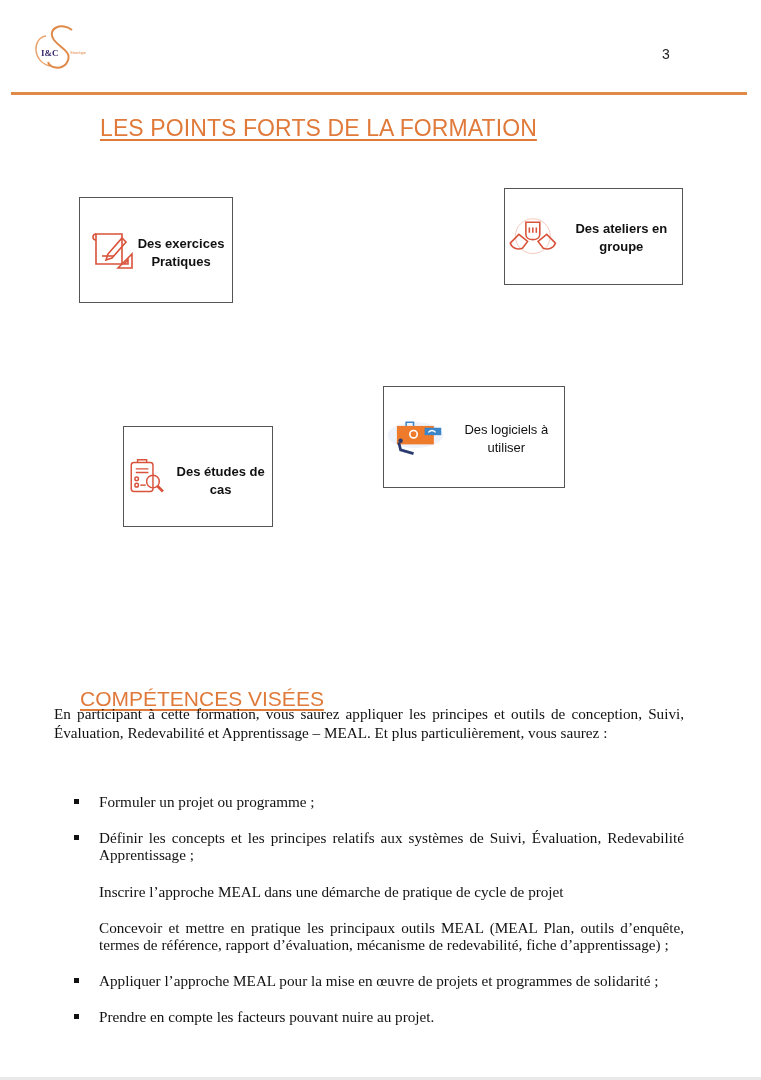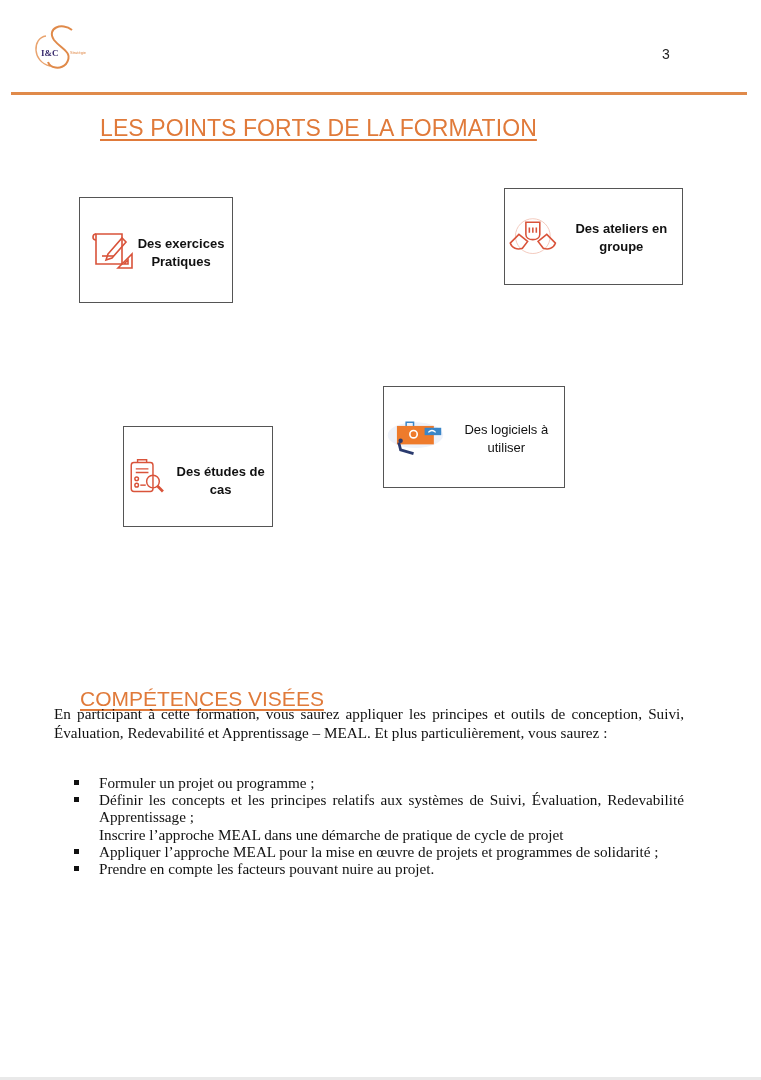--- a/index.html
+++ b/index.html
@@ -43,21 +43,21 @@
 
     .intro {
       position: absolute; left: 54px; top: 704px; width: 630px;
       font-size: 15.2px; line-height: 19px; text-align: justify;
     }
     .bullets {
       position: absolute; left: 72px; top: 774px; width: 612px;
       margin: 0; padding: 0; list-style: none;
       font-size: 15.2px; line-height: 17.2px;
     }
-    .bullets li { position: relative; padding-left: 27px; text-align: justify; }
+    .bullets li { position: relative; padding-left: 27px; text-align: justify; margin-top: 19px; }
     .bullets .bul {
       position: absolute; left: 2px; top: 6px; width: 5px; height: 5px; background: #111;
     }
     .bottom-rule {
       position: absolute; left: 0; top: 1077px; width: 761px; height: 3px; background: #e9e9e9;
     }
   </style>
 </head>
 <body>
 
@@ -135,17 +135,18 @@
 </div>
 
 <div class="section-title" id="title2">COMPÉTENCES VISÉES</div>
 
 <p class="intro" style="margin:0">En participant à cette formation, vous saurez appliquer les principes et outils de conception, Suivi, Évaluation, Redevabilité et Apprentissage – MEAL. Et plus particulièrement, vous saurez :</p>
 
 <ul class="bullets">
   <li><span class="bul"></span><span>Formuler un projet ou programme ;</span></li>
   <li><span class="bul"></span><span>Définir les concepts et les principes relatifs aux systèmes de Suivi, Évaluation, Redevabilité Apprentissage ;</span></li>
   <li><span>Inscrire l’approche MEAL dans une démarche de pratique de cycle de projet</span></li>
+  <li><span>Concevoir et mettre en pratique les principaux outils MEAL (MEAL Plan, outils d’enquête, termes de référence, rapport d’évaluation, mécanisme de redevabilité, fiche d’apprentissage) ;</span></li>
   <li><span class="bul"></span><span>Appliquer l’approche MEAL pour la mise en œuvre de projets et programmes de solidarité ;</span></li>
   <li><span class="bul"></span><span>Prendre en compte les facteurs pouvant nuire au projet.</span></li>
 </ul>
 
 <div class="bottom-rule"></div>
 
 </body></html>

